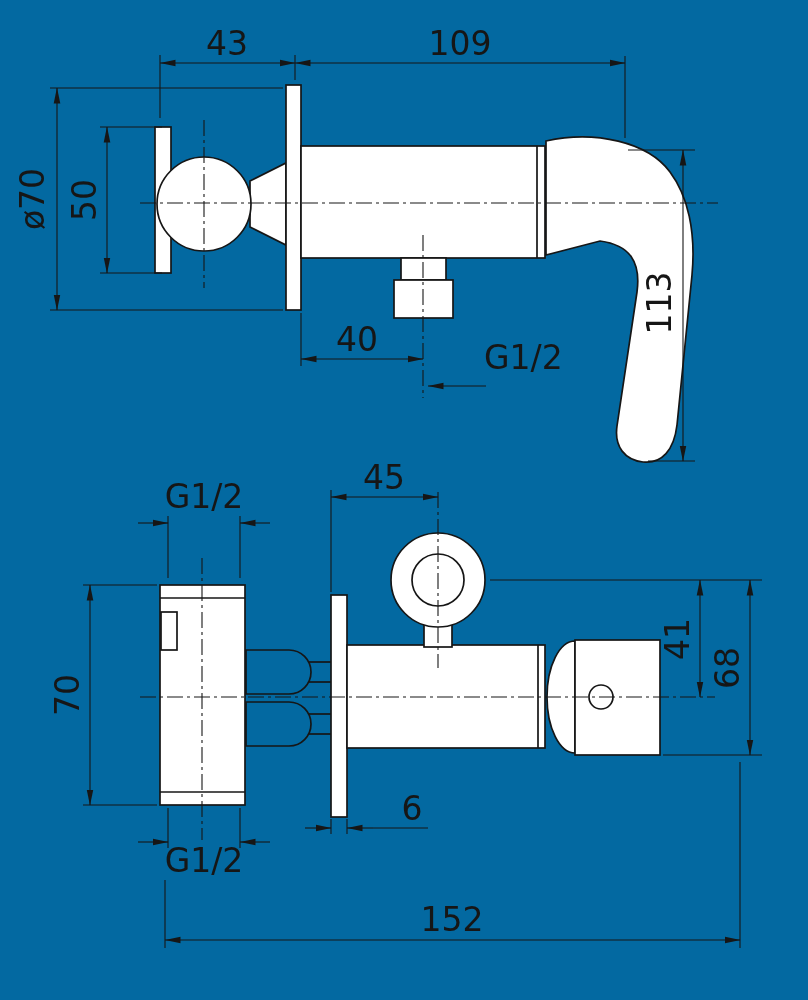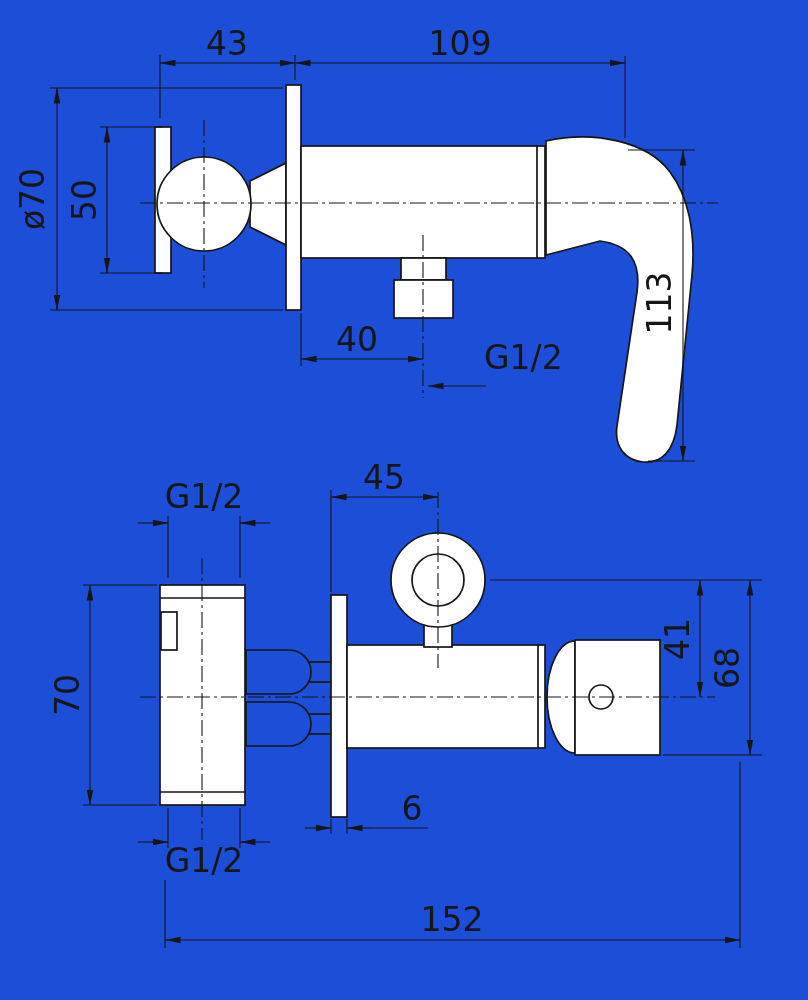--- a/index.html
+++ b/index.html
@@ -1,16 +1,16 @@
 <!DOCTYPE html>
 <html><head>
 <meta charset="utf-8">
 <style>
   html,body{margin:0;padding:0;background:#ffffff;}
-  .stage{position:relative;width:808px;height:1000px;background:#1d4ed8;overflow:hidden;}
+  .stage{position:relative;width:808px;height:1000px;background:#0369a1;overflow:hidden;}
   svg{position:absolute;left:0;top:0;}
   svg text{
     font-family:"DejaVu Sans", sans-serif;
     font-size:33px;
     fill:#161616;
     stroke:none;
     text-anchor:middle;
   }
   svg text.ts{text-anchor:start;}
 </style>

